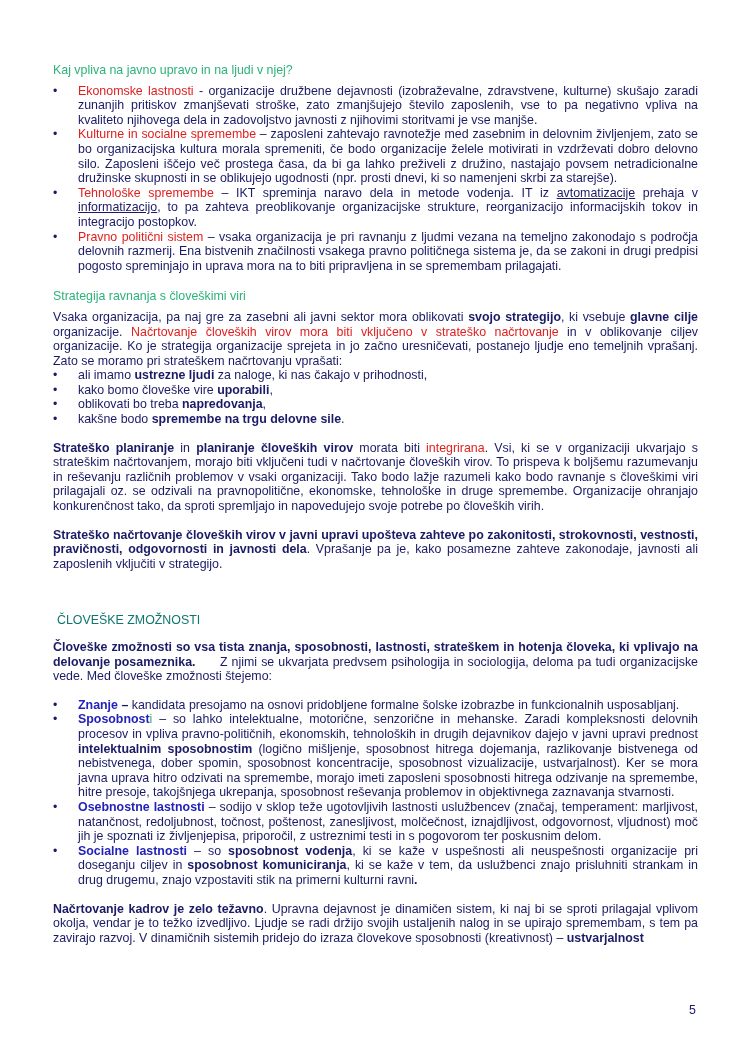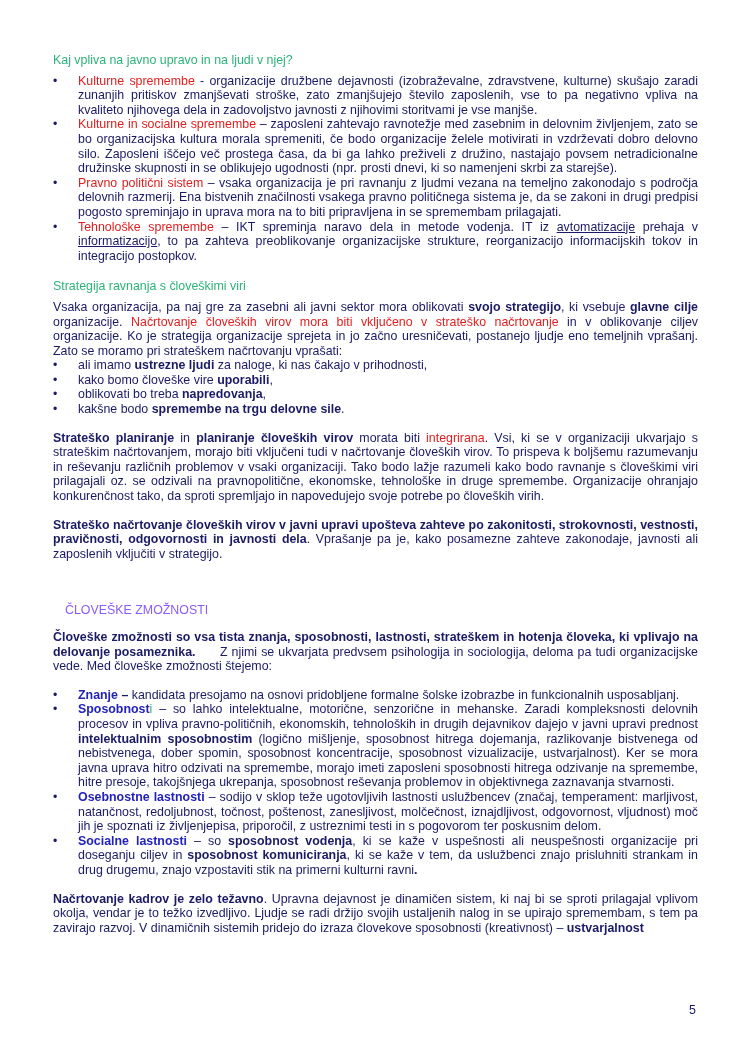--- a/index.html
+++ b/index.html
@@ -1,44 +1,44 @@
 <!DOCTYPE html>
 <html><head>
 <meta charset="utf-8">
 <style>
   html, body { margin: 0; padding: 0; background: #ffffff; }
   body { width: 750px; height: 1061px; position: relative; overflow: hidden;
          font-family: "Liberation Sans", sans-serif; font-size: 12.4px; line-height: 14.6px; color: #1a1a66; }
-  .page { position: absolute; left: 53px; top: 53px; width: 645px; }
+  .page { position: absolute; left: 53px; top: 63px; width: 645px; }
   .heading-green { color: #2db37a; margin: 0 0 6px 0; }
-  .heading-red { color: #8b5cf6; margin: 0 0 12px 12px; }
+  .heading-red { color: #0f766e; margin: 0 0 12px 4px; }
   .red { color: #e02020; }
   .bold { font-weight: bold; color: #1a1a66; }
   .bold-blue { font-weight: bold; color: #2222bb; }
   .u { text-decoration: underline; }
   p { margin: 0; text-align: justify; }
   ul { list-style: none; margin: 0; padding: 0; }
   li { position: relative; padding-left: 25px; text-align: justify; }
   li::before { content: "•"; position: absolute; left: 0; top: 0; color: #1a1a66; }
   .gap-s { height: 14px; }
   .gap-m { height: 16px; }
   .gap-l { height: 42px; }
   .page-number { position: absolute; right: 54px; top: 1003px; color: #1a1a66; font-size: 12.4px; }
 </style>
 </head>
 <body>
 
 <div class="page">
 
   <div class="heading-green">Kaj vpliva na javno upravo in na ljudi v njej?</div>
   <ul>
-    <li><span class="red">Kulturne spremembe</span><span> - organizacije družbene dejavnosti (izobraževalne, zdravstvene, kulturne) skušajo zaradi zunanjih pritiskov zmanjševati stroške, zato zmanjšujejo število zaposlenih, vse to pa negativno vpliva na kvaliteto njihovega dela in zadovoljstvo javnosti z njihovimi storitvami je vse manjše.</span></li>
+    <li><span class="red">Ekonomske lastnosti</span><span> - organizacije družbene dejavnosti (izobraževalne, zdravstvene, kulturne) skušajo zaradi zunanjih pritiskov zmanjševati stroške, zato zmanjšujejo število zaposlenih, vse to pa negativno vpliva na kvaliteto njihovega dela in zadovoljstvo javnosti z njihovimi storitvami je vse manjše.</span></li>
     <li><span class="red">Kulturne in socialne spremembe</span><span> – zaposleni zahtevajo ravnotežje med zasebnim in delovnim življenjem, zato se bo organizacijska kultura morala spremeniti, če bodo organizacije želele motivirati in vzdrževati dobro delovno silo. Zaposleni iščejo več prostega časa, da bi ga lahko preživeli z družino, nastajajo povsem netradicionalne družinske skupnosti in se oblikujejo ugodnosti (npr. prosti dnevi, ki so namenjeni skrbi za starejše).</span></li>
+    <li><span class="red">Tehnološke spremembe</span><span> – IKT spreminja naravo dela in metode vodenja. IT iz </span><span class="u">avtomatizacije</span><span> prehaja v </span><span class="u">informatizacijo</span><span>, to pa zahteva preoblikovanje organizacijske strukture, reorganizacijo informacijskih tokov in integracijo postopkov.</span></li>
     <li><span class="red">Pravno politični sistem</span><span> – vsaka organizacija je pri ravnanju z ljudmi vezana na temeljno zakonodajo s področja delovnih razmerij. Ena bistvenih značilnosti vsakega pravno političnega sistema je, da se zakoni in drugi predpisi pogosto spreminjajo in uprava mora na to biti pripravljena in se spremembam prilagajati.</span></li>
-    <li><span class="red">Tehnološke spremembe</span><span> – IKT spreminja naravo dela in metode vodenja. IT iz </span><span class="u">avtomatizacije</span><span> prehaja v </span><span class="u">informatizacijo</span><span>, to pa zahteva preoblikovanje organizacijske strukture, reorganizacijo informacijskih tokov in integracijo postopkov.</span></li>
   </ul>
 
   <div class="gap-m"></div>
 
   <div class="heading-green">Strategija ravnanja s človeškimi viri</div>
   <p><span>Vsaka organizacija, pa naj gre za zasebni ali javni sektor mora oblikovati </span><span class="bold">svojo strategijo</span><span>, ki vsebuje </span><span class="bold">glavne cilje</span><span> organizacije. </span><span class="red">Načrtovanje človeških virov mora biti vključeno v strateško načrtovanje</span><span> in v oblikovanje ciljev organizacije. Ko je strategija organizacije sprejeta in jo začno uresničevati, postanejo ljudje eno temeljnih vprašanj. Zato se moramo pri strateškem načrtovanju vprašati:</span></p>
   <ul>
     <li><span>ali imamo </span><span class="bold">ustrezne ljudi</span><span> za naloge, ki nas čakajo v prihodnosti,</span></li>
     <li><span>kako bomo človeške vire </span><span class="bold">uporabili</span><span>,</span></li>
     <li><span>oblikovati bo treba </span><span class="bold">napredovanja</span><span>,</span></li>

